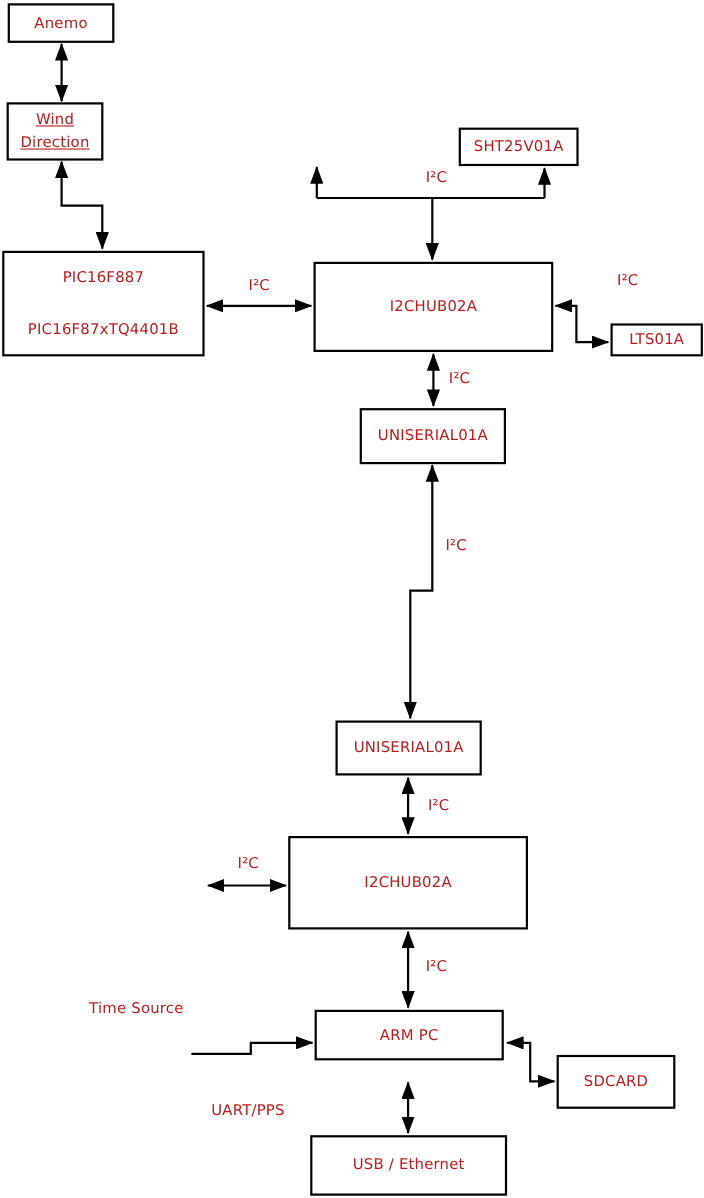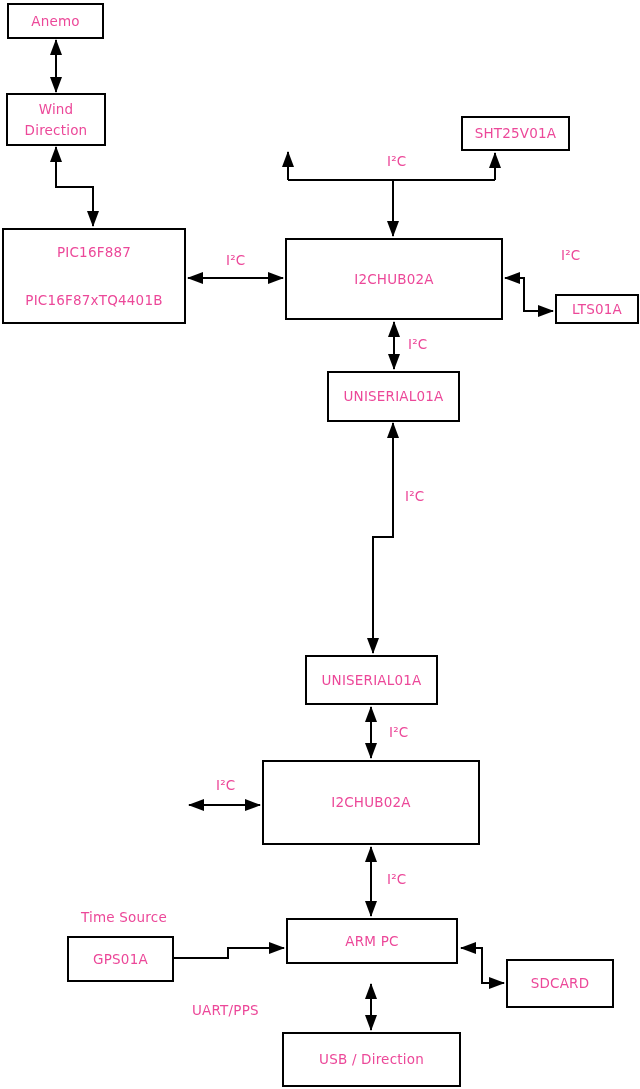--- a/index.html
+++ b/index.html
@@ -1,36 +1,36 @@
 <!DOCTYPE html>
 <html><head>
 <meta charset="utf-8">
 <style>
   html,body { margin:0; padding:0; background:#ffffff; }
   .canvas {
     position:relative; width:640px; height:1089px; background:#ffffff;
-    font-family:"DejaVu Sans", sans-serif; color:#ec4899; overflow:hidden;
+    font-family:"DejaVu Sans", sans-serif; color:#b91c1c; overflow:hidden;
   }
   svg.edges { position:absolute; left:0; top:0; width:640px; height:1089px; }
   svg.edges path { stroke:#000000; stroke-width:2; fill:none; }
   .node {
     position:absolute; box-sizing:border-box; border:2px solid #000000;
     background:#ffffff; display:flex; flex-direction:column;
     align-items:center; justify-content:center; text-align:center;
     font-size:13.5px; line-height:1.5; letter-spacing:0.2px; white-space:nowrap;
   }
   .edge-label {
     position:absolute; font-size:13.5px; letter-spacing:0.2px; white-space:nowrap;
   }
   
   #n-anemo      { left:7px;   top:3px;    width:97px;  height:36px; }
-  #n-wind       { left:6px;   top:93px;   width:100px; height:53px; }
+  #n-wind       { left:6px;   top:93px;   width:88px; height:53px;text-decoration:underline; }
   #n-pic        { left:2px;   top:228px;  width:184px; height:96px;gap:27px; }
   #n-isl        { left:232px; top:116px;  width:111px; height:34px; }
-  #n-sht        { left:461px; top:116px;  width:109px; height:35px; }
+  #n-sht        { left:417px; top:116px;  width:109px; height:35px; }
   #n-hub1       { left:285px; top:238px;  width:218px; height:82px; }
   #n-lts        { left:555px; top:294px;  width:84px;  height:30px; }
   #n-uni1       { left:327px; top:371px;  width:133px; height:51px; }
   #n-uni2       { left:305px; top:655px;  width:133px; height:50px; }
   #n-hub2       { left:262px; top:760px;  width:218px; height:85px; }
   #n-baro       { left:75px;  top:775px;  width:112px; height:57px; }
   #n-gps        { left:67px;  top:936px;  width:107px; height:46px; }
   #n-armpc      { left:286px; top:918px;  width:172px; height:46px; }
   #n-sdcard     { left:506px; top:959px;  width:108px; height:49px; }
   #n-usb        { left:282px; top:1032px; width:179px; height:55px; }
@@ -108,34 +108,31 @@
 
   <div class="node" id="n-uni2">
     <span>UNISERIAL01A</span>
   </div>
 
   <div class="node" id="n-hub2">
     <span>I2CHUB02A</span>
   </div>
 
 
-  <div class="node" id="n-gps">
-    <span>GPS01A</span>
-  </div>
 
   <div class="node" id="n-armpc">
     <span>ARM PC</span>
   </div>
 
   <div class="node" id="n-sdcard">
     <span>SDCARD</span>
   </div>
 
   <div class="node" id="n-usb">
-    <span>USB / Direction</span>
+    <span>USB / Ethernet</span>
   </div>
 
   <span class="edge-label" id="l-bus-top">I²C</span>
   <span class="edge-label" id="l-pic-hub">I²C</span>
   <span class="edge-label" id="l-hub-lts">I²C</span>
   <span class="edge-label" id="l-hub-uni">I²C</span>
   <span class="edge-label" id="l-long">I²C</span>
   <span class="edge-label" id="l-uni-hub">I²C</span>
   <span class="edge-label" id="l-baro-hub">I²C</span>
   <span class="edge-label" id="l-hub-armpc">I²C</span>

